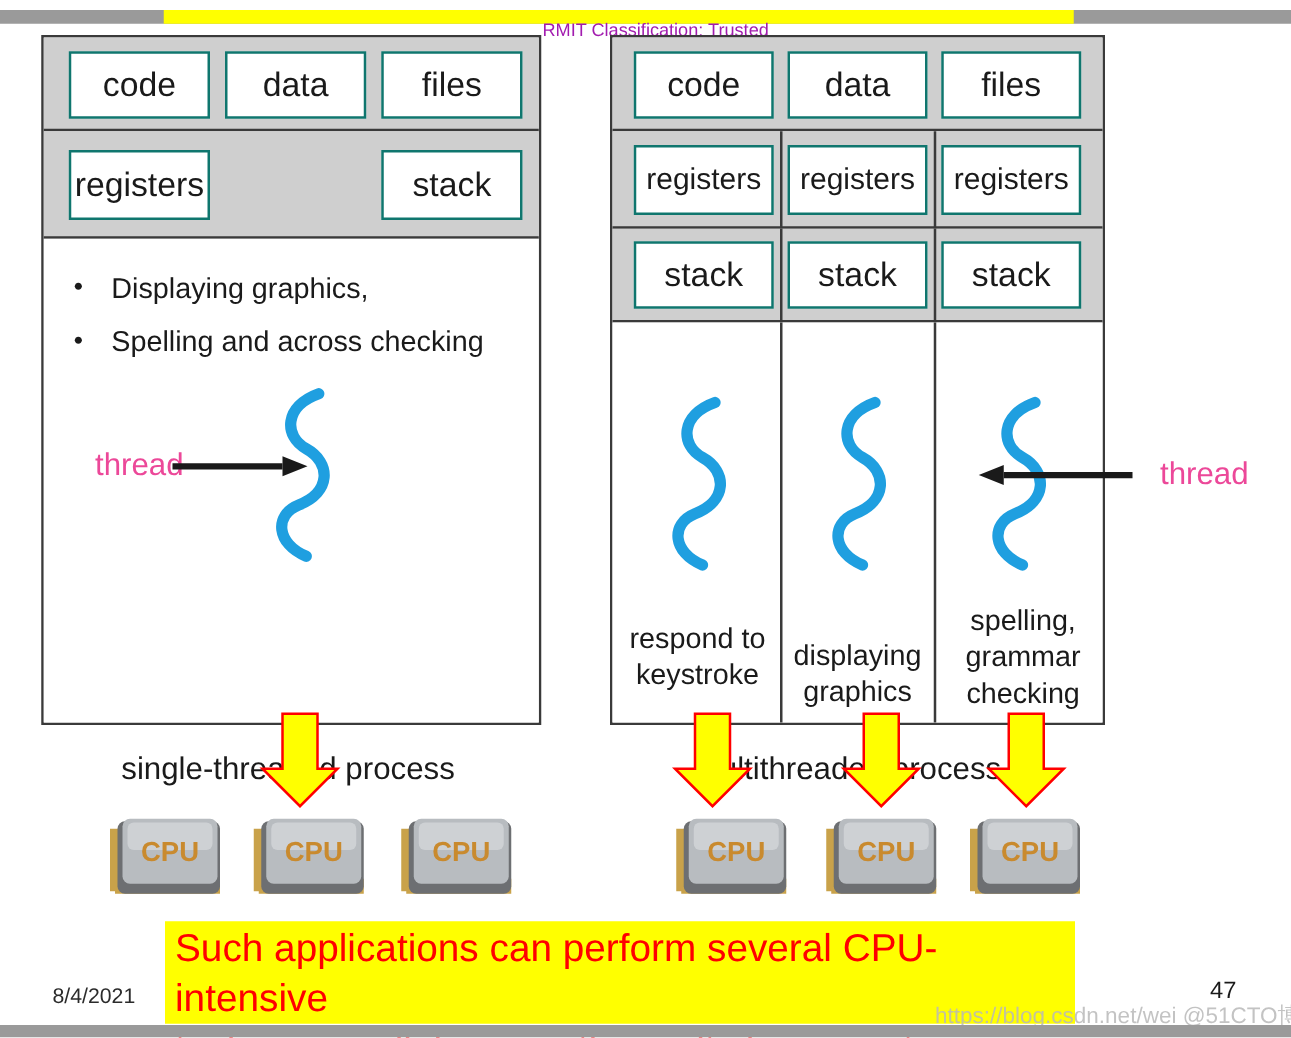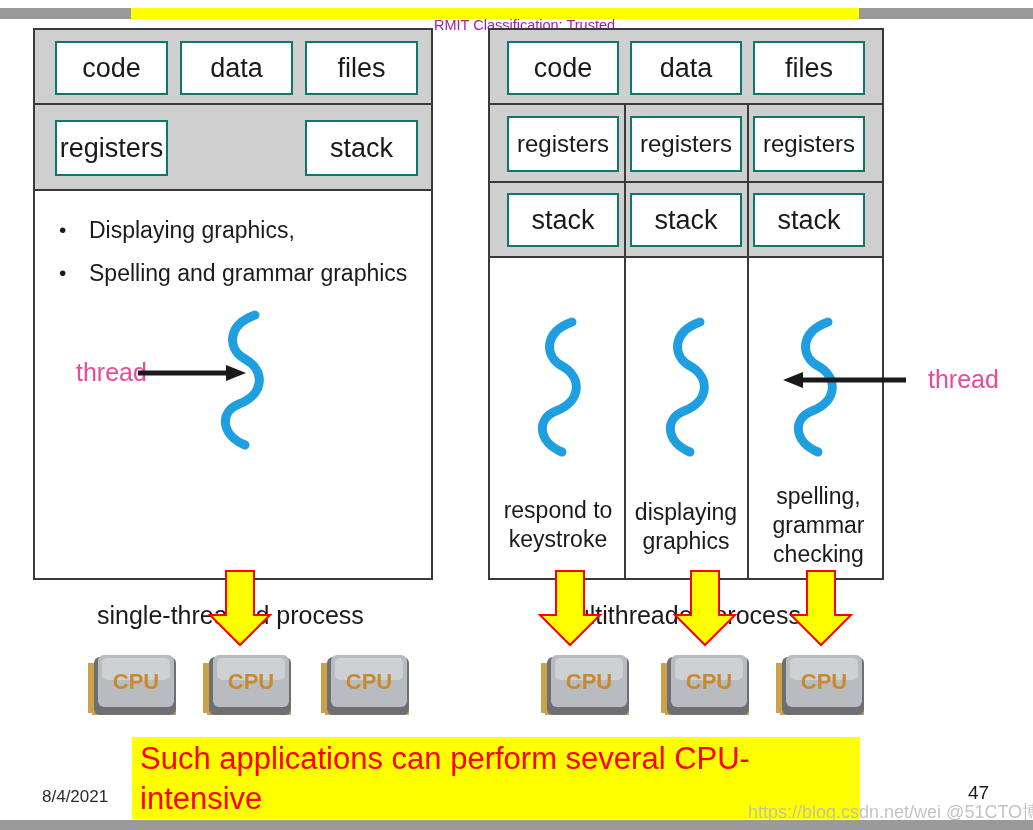--- a/index.html
+++ b/index.html
@@ -87,21 +87,21 @@
 
     <div class="grayrow abs" style="left:0;top:75px;width:396px;height:86px;border-bottom:2px solid #3a3a3a;">
       <div class="cell abs" style="left:20px;top:15px;width:113px;height:56px;">registers</div>
       <div class="cell abs" style="left:270px;top:15px;width:113px;height:56px;">stack</div>
     </div>
 
     <div class="whitezone abs" style="left:0;top:161px;width:396px;height:387px;">
 
       <div class="bullets" style="left:10px;top:12px;">
         <div class="bl">Displaying graphics,</div>
-        <div class="bl">Spelling and grammar graphics</div>
+        <div class="bl">Spelling and across checking</div>
       </div>
 
       <svg class="abs" width="60" height="140" style="left:180px;top:120px;">
         <path d="M40 4 C 12 14, 12 38, 30 48 C 50 59, 50 83, 24 93 C 4 101, 6 124, 30 134" fill="none" stroke="#1f9fe0" stroke-width="9" stroke-linecap="round"></path>
       </svg>
 
       <div class="tlabel" style="left:25px;top:167px;">thread</div>
       <svg class="abs" width="110" height="20" style="left:103px;top:172px;">
         <line x1="0" y1="10" x2="88" y2="10" stroke="#1a1a1a" stroke-width="5"></line>
         <polygon points="88,2 108,10 88,18" fill="#1a1a1a"></polygon>
@@ -142,21 +142,21 @@
       </svg>
       <svg class="abs" width="60" height="140" style="left:170px;top:60px;">
         <path d="M40 4 C 12 14, 12 38, 30 48 C 50 59, 50 83, 24 93 C 4 101, 6 124, 30 134" fill="none" stroke="#1f9fe0" stroke-width="9" stroke-linecap="round"></path>
       </svg>
       <svg class="abs" width="60" height="140" style="left:298px;top:60px;">
         <path d="M40 4 C 12 14, 12 38, 30 48 C 50 59, 50 83, 24 93 C 4 101, 6 124, 30 134" fill="none" stroke="#1f9fe0" stroke-width="9" stroke-linecap="round"></path>
       </svg>
 
       <div class="taskcap" style="left:6px;top:238px;width:124px;white-space:pre-line;">respond to
 keystroke</div>
-      <div class="taskcap" style="left:136px;top:240px;width:120px;white-space:pre-line;">displaying
+      <div class="taskcap" style="left:136px;top:252px;width:120px;white-space:pre-line;">displaying
 graphics</div>
       <div class="taskcap" style="left:261px;top:224px;width:127px;white-space:pre-line;text-align:center;padding-left:8px;box-sizing:border-box;">spelling,
 grammar
 checking</div>
     </div>
   </div>
 
   <svg class="abs" width="125" height="20" style="left:783px;top:370px;">
     <line x1="20" y1="10" x2="123" y2="10" stroke="#1a1a1a" stroke-width="5"></line>
     <polygon points="20,2 0,10 20,18" fill="#1a1a1a"></polygon>

